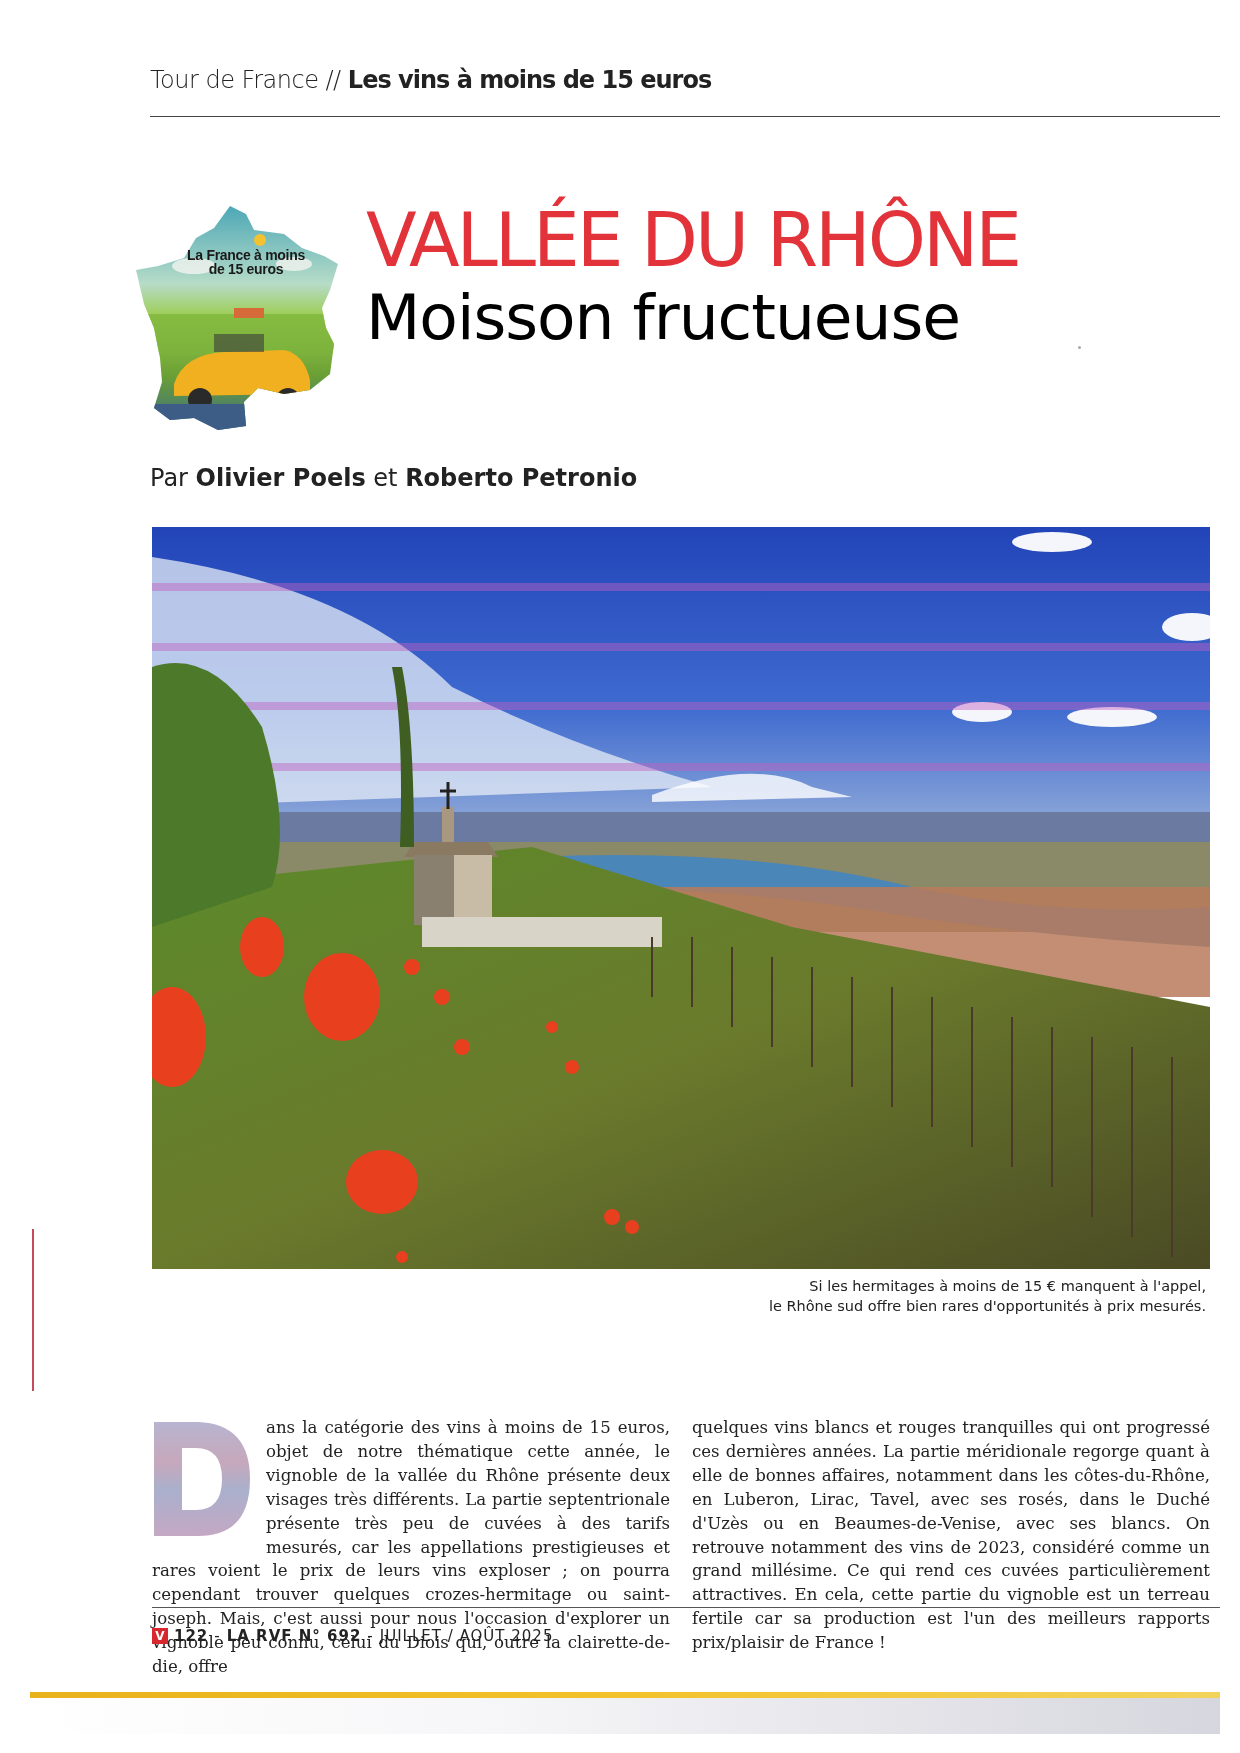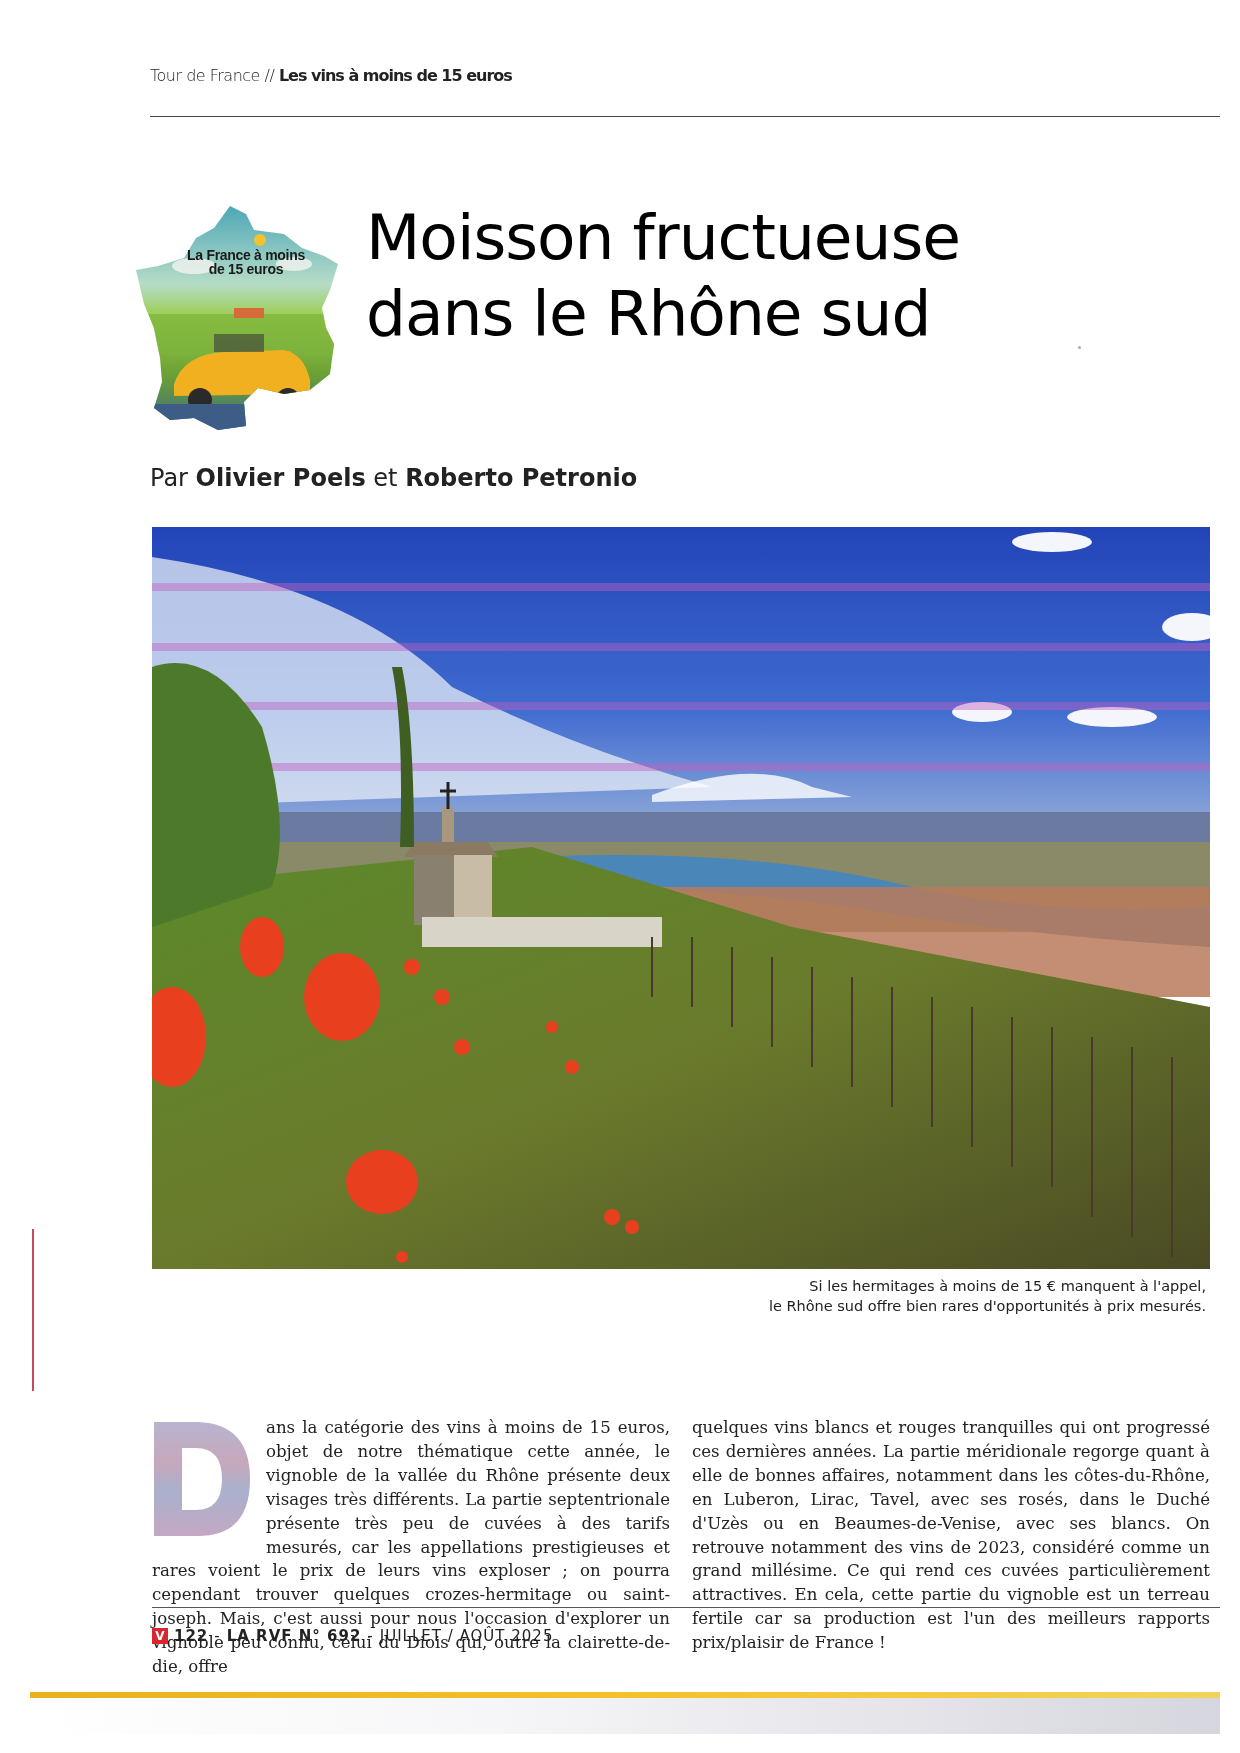--- a/index.html
+++ b/index.html
@@ -1,20 +1,20 @@
 <!DOCTYPE html>
 <html><head>
   <meta charset="utf-8">
   <style>
     * { margin: 0; padding: 0; box-sizing: border-box; }
     html, body { width: 1240px; height: 1753px; background: #ffffff; overflow: hidden; }
     body { position: relative; font-family: "Liberation Sans", sans-serif; color: #1c1c1c; }
 
     .header { position: absolute; left: 150px; top: 66px; width: 1070px; }
-    .header-text { font-family: "DejaVu Sans", sans-serif; font-size: 16px; letter-spacing: -0.5px; color: #222; white-space: nowrap; }
+    .header-text { font-family: "DejaVu Sans", sans-serif; font-size: 24px; letter-spacing: -0.5px; color: #222; white-space: nowrap; }
     .header-text .light { font-weight: 300; }
     .header-text .bold { font-weight: bold; letter-spacing: -1px; }
     .header-rule { position: absolute; left: 0; top: 50px; width: 1070px; height: 1px; background: #444; }
 
     .badge { position: absolute; left: 134px; top: 204px; width: 208px; height: 228px; }
     .badge svg { width: 100%; height: 100%; display: block; }
     .badge-text { position: absolute; left: 52px; top: 44px; width: 120px; text-align: center; font-family: "Liberation Sans", sans-serif; font-weight: bold; font-size: 14px; line-height: 14px; color: #1a1a1a; letter-spacing: -0.3px; }
 
     .title-block { position: absolute; left: 366px; top: 200px; }
     .title-red { font-family: "DejaVu Sans", sans-serif; font-size: 74px; line-height: 80px; color: #e2323a; letter-spacing: -3px; white-space: nowrap; font-weight: normal; }
@@ -84,22 +84,22 @@
       <rect x="0" y="200" width="208" height="28" fill="#3d5d86"></rect>
     </g>
   </svg>
   <div class="badge-text">
     <div>La France à moins</div>
     <div>de 15 euros</div>
   </div>
 </div>
 
 <div class="title-block">
+  <h1 class="title-red">VALLÉE DU RHÔNE</h1>
   <div class="title-sub">Moisson fructueuse</div>
-  <div class="title-sub">dans le Rhône sud</div>
 </div>
 
 <div class="speck"></div>
 
 <div class="byline">
   <span>Par</span>
   <b>Olivier Poels</b>
   <span>et</span>
   <b>Roberto Petronio</b>
 </div>

